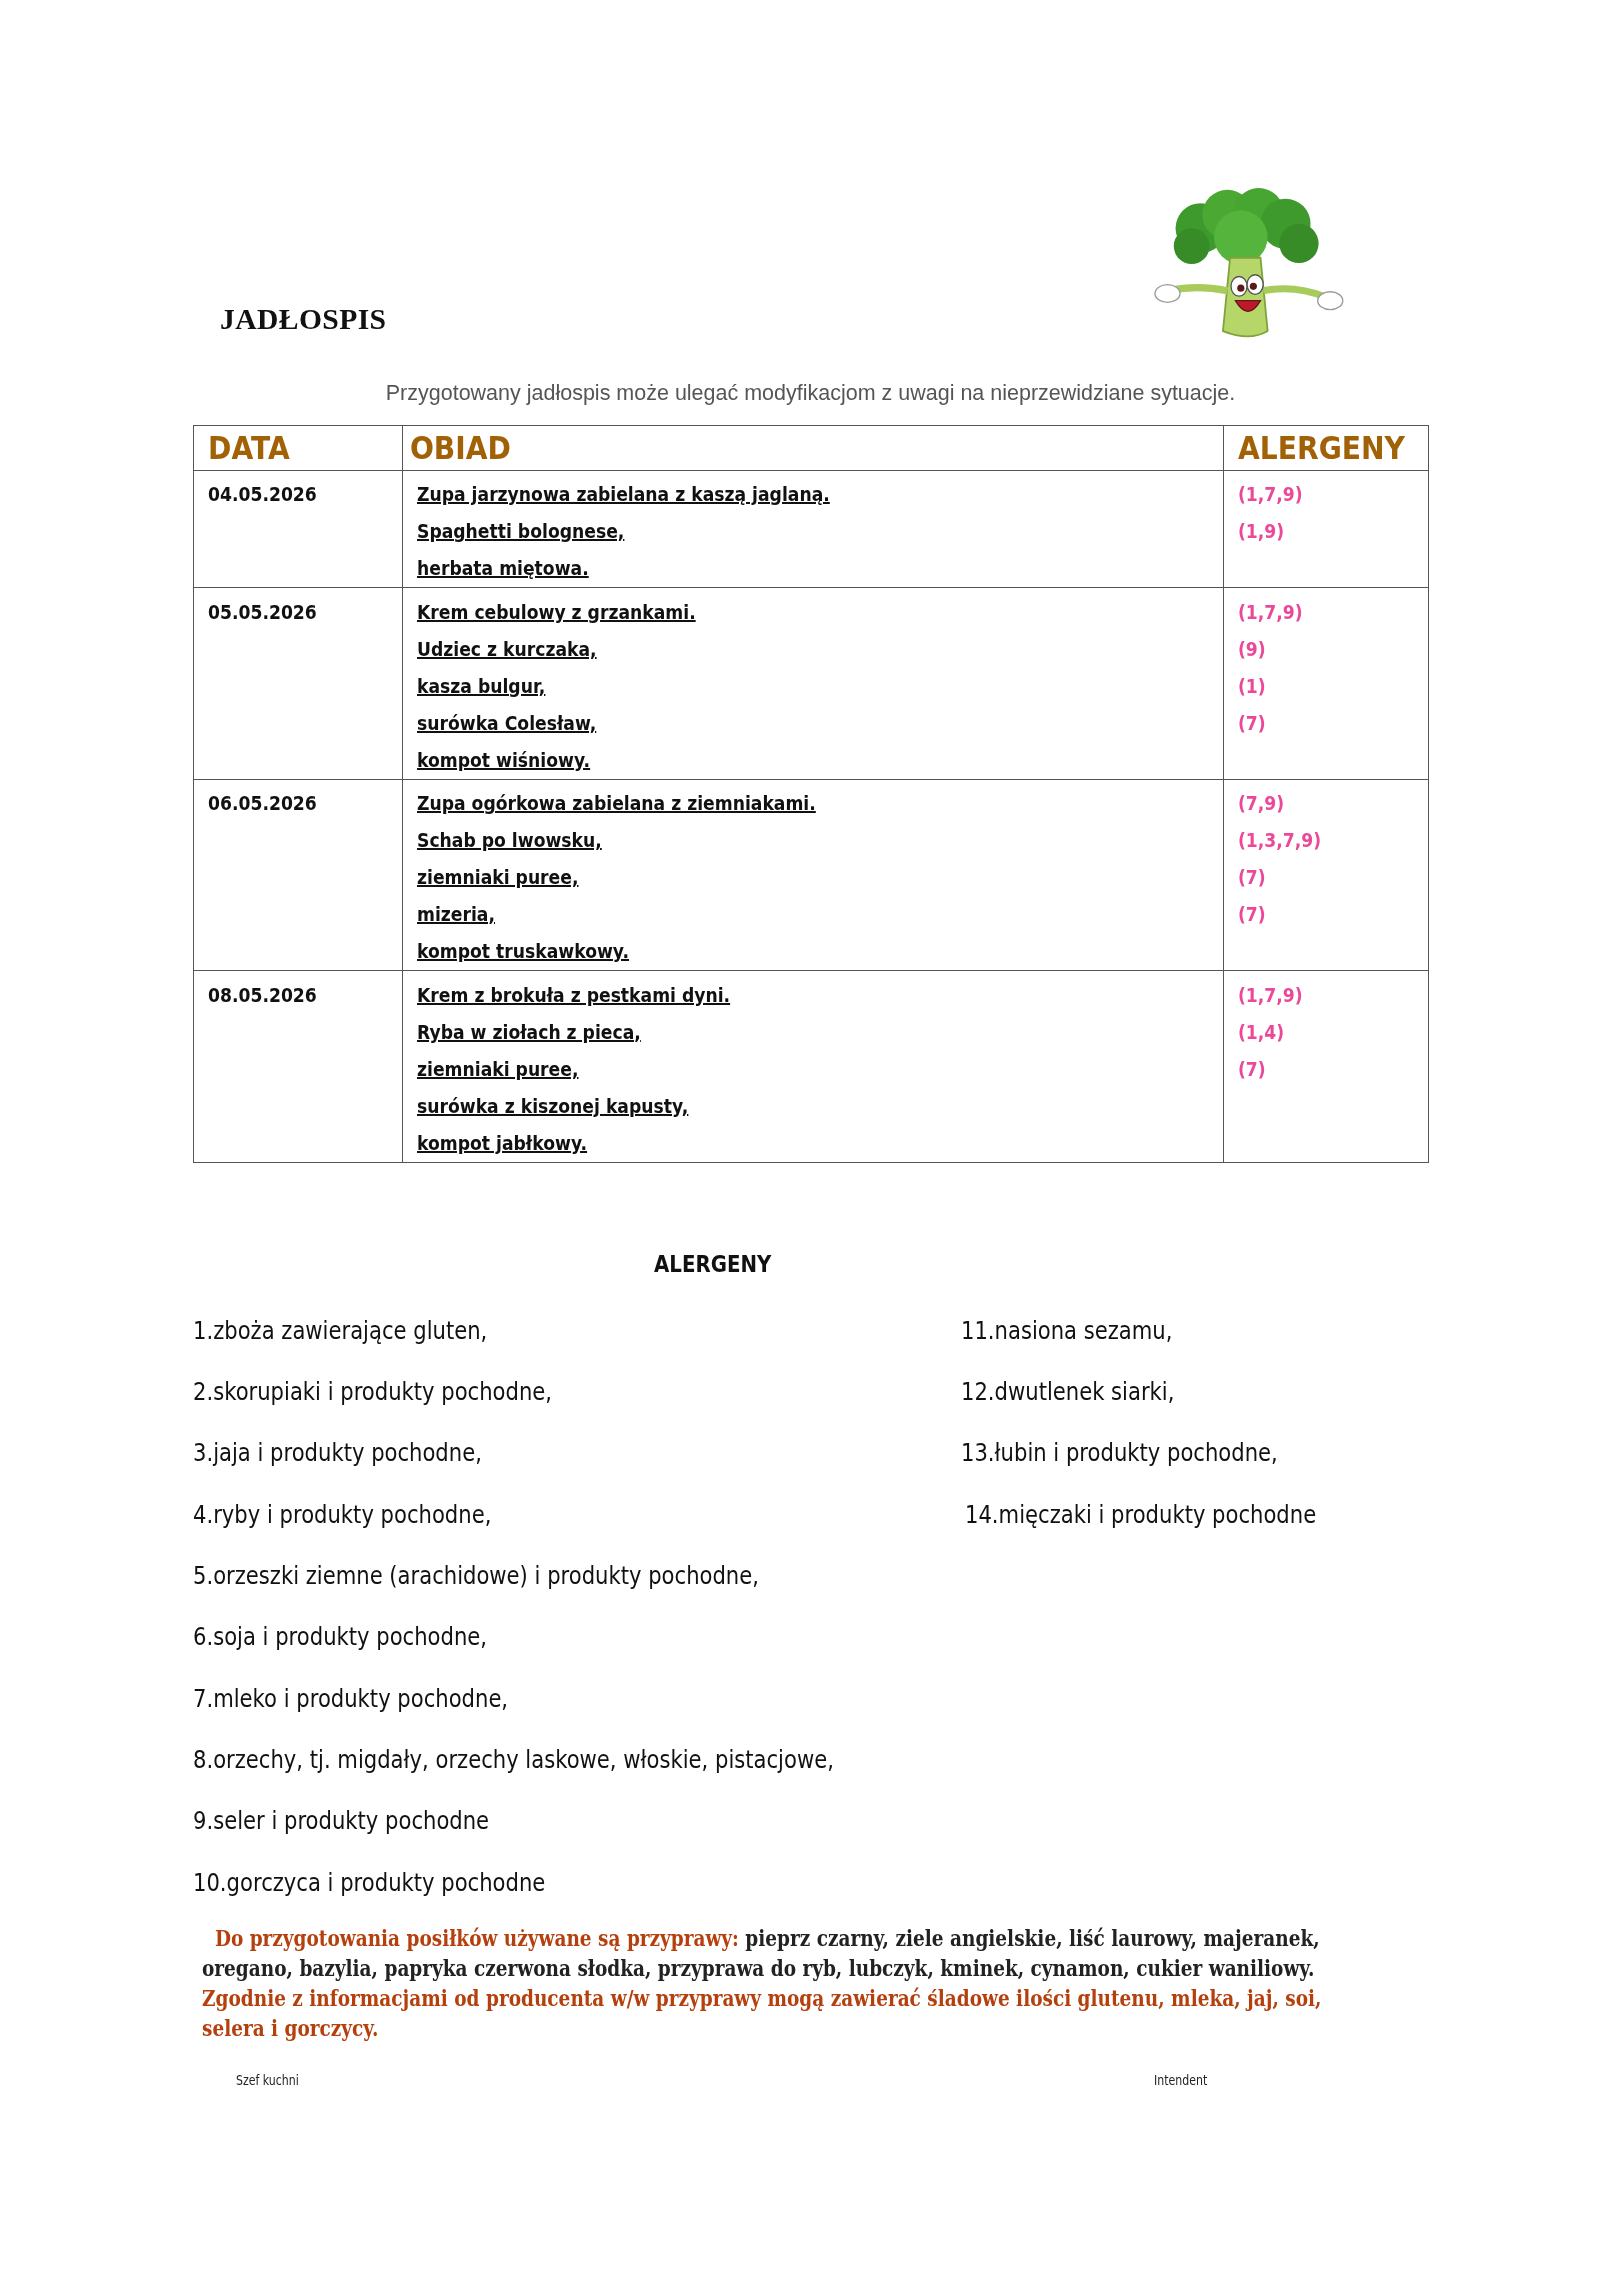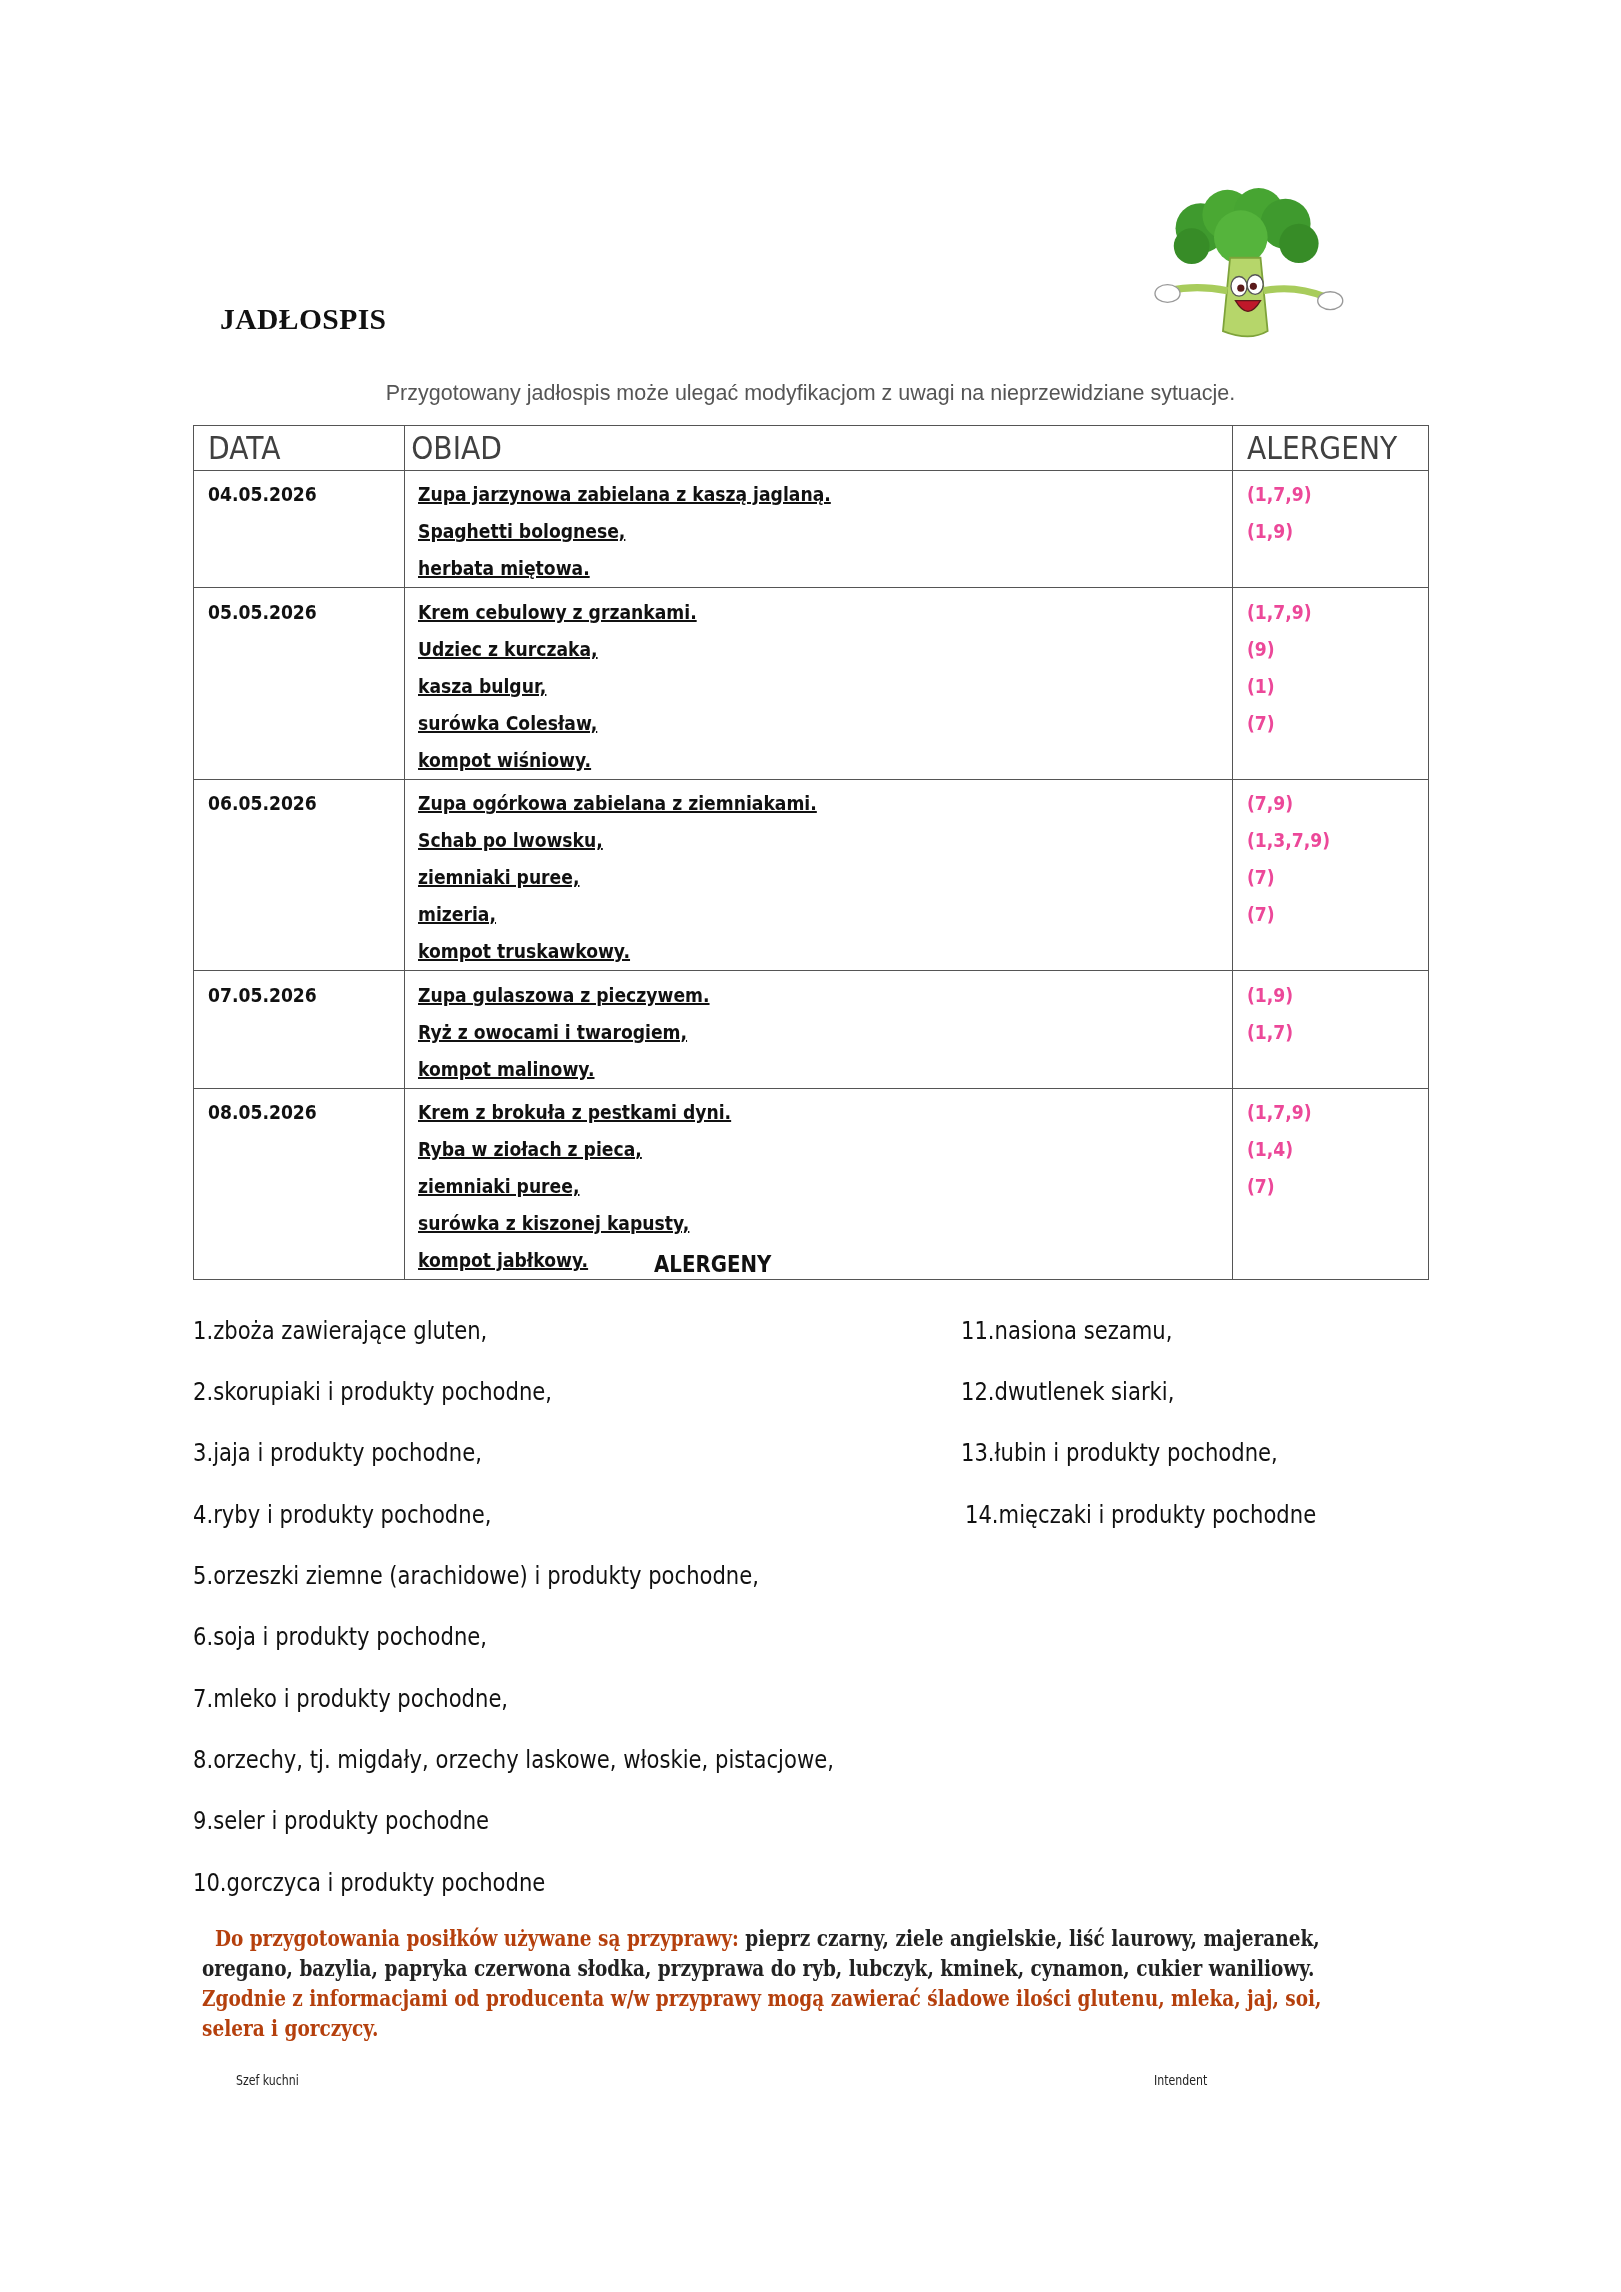--- a/index.html
+++ b/index.html
@@ -2,21 +2,21 @@
 <html style="font-size:14.3px"><head>
 <meta charset="utf-8">
 <style>
   html, body { margin:0; padding:0; background:#ffffff; }
   body { width:1621px; height:2293px; position:relative; overflow:hidden; font-family:"Liberation Sans", sans-serif; color:#111; }
   .page-title { position:absolute; left:220px; top:303px; font-family:"Liberation Serif", serif; font-weight:bold; font-size:29.6px; letter-spacing:0.4px; color:#111; }
   .mascot { position:absolute; left:1151px; top:188px; width:202px; height:152px; }
   .notice { position:absolute; left:0; width:1621px; top:380px; text-align:center; font-family:"Liberation Sans", sans-serif; font-size:22.4px; color:#555; transform:scaleX(0.96); }
   table.menu { position:absolute; left:193px; top:425px; width:1236px; border-collapse:collapse; font-family:"DejaVu Sans", sans-serif; }
   table.menu td, table.menu th { border:1.8px solid #555; vertical-align:top; padding:0; }
-  table.menu th { height:44px; color:#404040; font-weight:normal; font-size:32px; line-height:44px; text-align:left; transform-origin:left; }
+  table.menu th { height:44px; color:#a16207; font-weight:bold; font-size:32px; line-height:44px; text-align:left; transform-origin:left; }
   .col-date { width:210px; }
   .col-meal { width:824px; }
   .col-all { width:195px; }
   .th-date { padding-left:14.3px !important; }
   .th-meal { text-align:right; }
   .th-all { padding-left:14.3px !important; }
   .th-inner { display:inline-block; transform:scaleX(0.88); transform-origin:left; }
   .th-meal .th-inner { transform-origin:center; }
   .cell { padding:5.4px 0 0 14.3px; font-weight:bold; font-size:20px; line-height:37px; }
   .cell-line { display:block; white-space:nowrap; transform:scaleX(0.86); transform-origin:left; }
@@ -138,40 +138,20 @@
         </td>
         <td>
           <div class="cell all-cell">
             <span class="cell-line">(7,9)</span>
             <span class="cell-line">(1,3,7,9)</span>
             <span class="cell-line">(7)</span>
             <span class="cell-line">(7)</span>
           </div>
         </td>
       </tr>
-      <tr class="row4">
-        <td>
-          <div class="cell">
-            <span class="cell-line">07.05.2026</span>
-          </div>
-        </td>
-        <td>
-          <div class="cell meal-cell">
-            <span class="cell-line">Zupa gulaszowa z pieczywem.</span>
-            <span class="cell-line">Ryż z owocami i twarogiem,</span>
-            <span class="cell-line">kompot malinowy.</span>
-          </div>
-        </td>
-        <td>
-          <div class="cell all-cell">
-            <span class="cell-line">(1,9)</span>
-            <span class="cell-line">(1,7)</span>
-          </div>
-        </td>
-      </tr>
       <tr class="row5">
         <td>
           <div class="cell">
             <span class="cell-line">08.05.2026</span>
           </div>
         </td>
         <td>
           <div class="cell meal-cell">
             <span class="cell-line">Krem z brokuła z pestkami dyni.</span>
             <span class="cell-line">Ryba w ziołach z pieca,</span>

